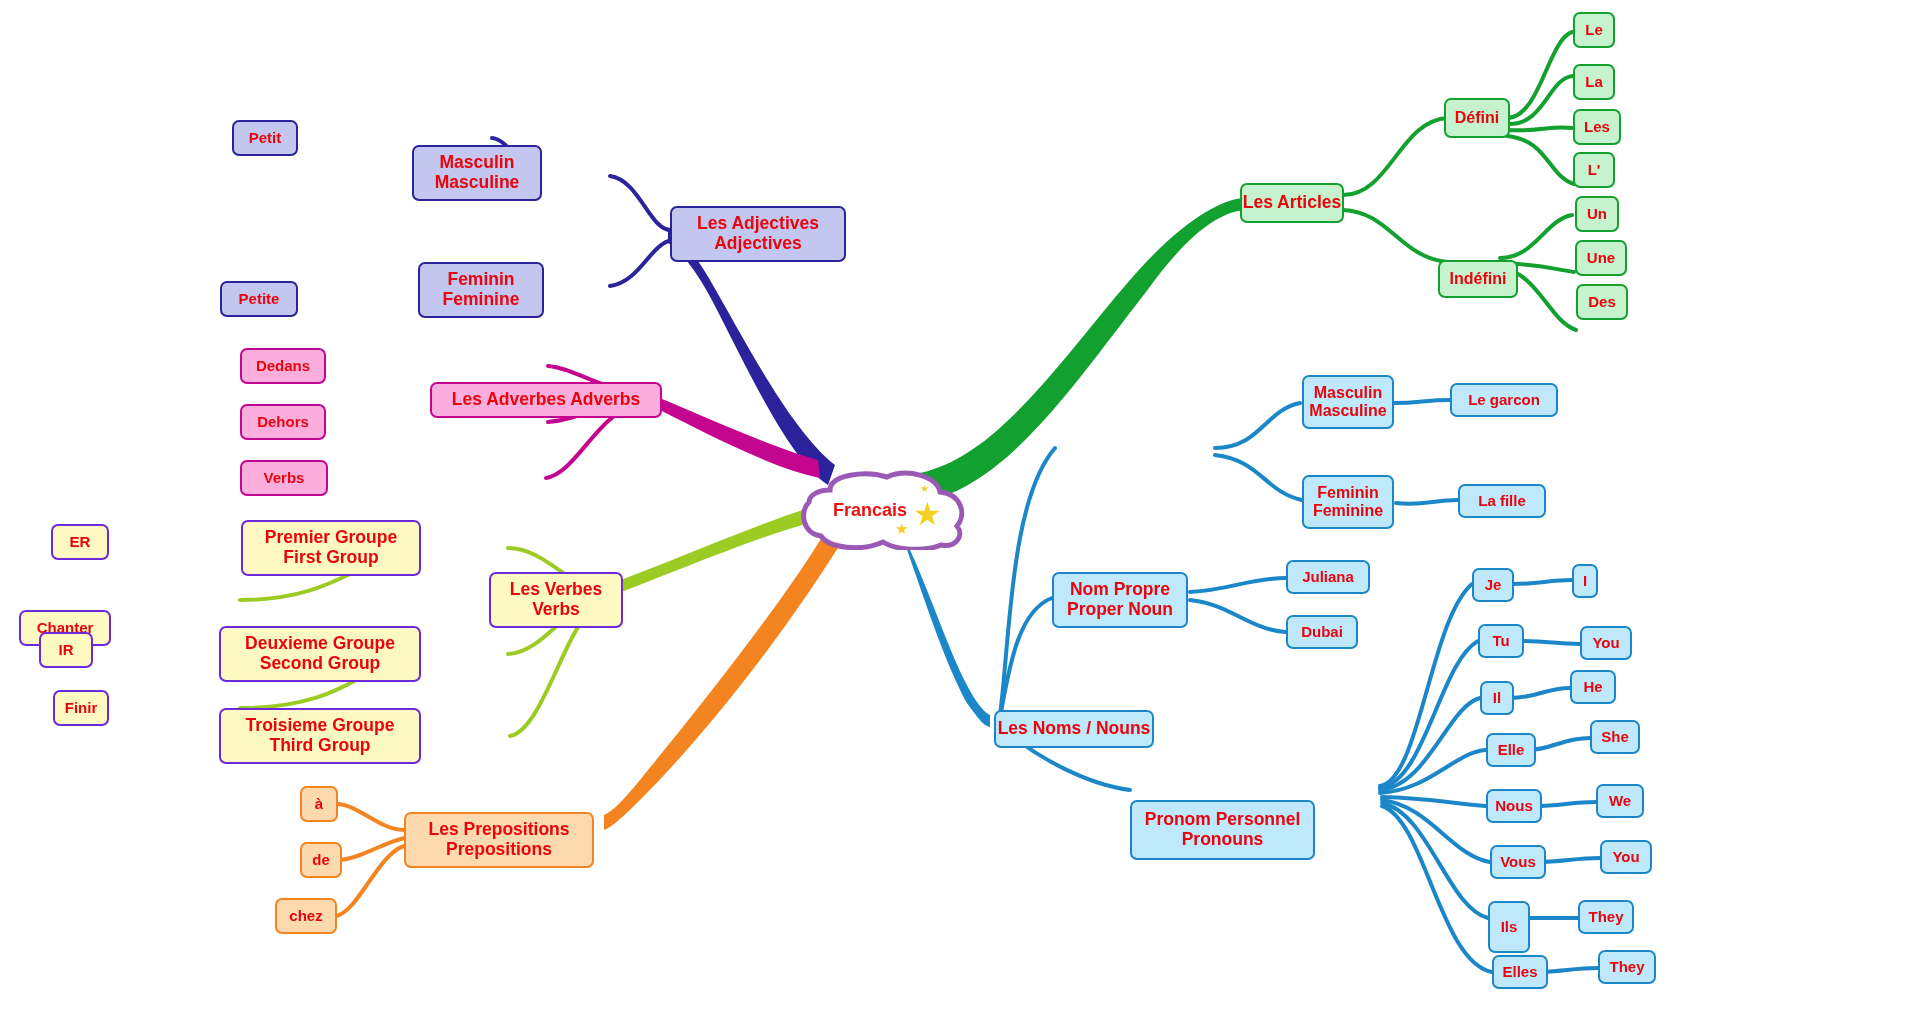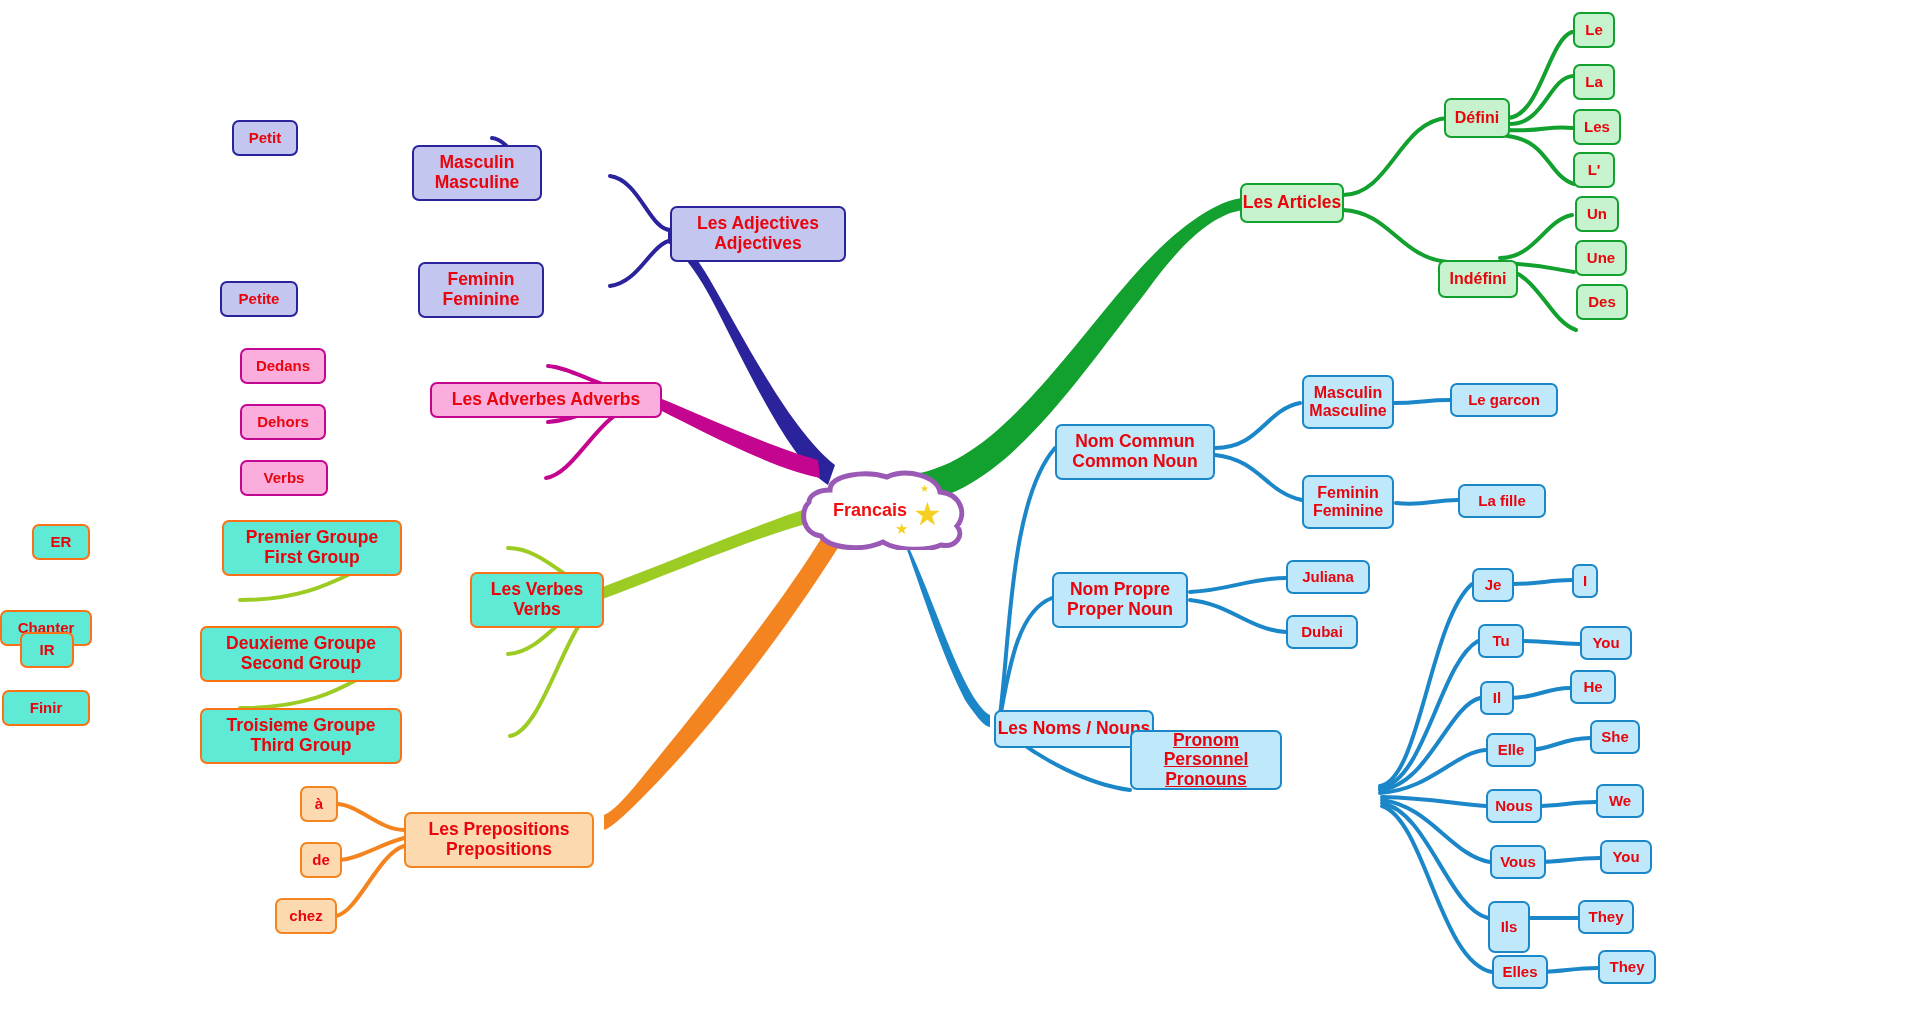--- a/index.html
+++ b/index.html
@@ -9,21 +9,21 @@
   svg.links{position:absolute;left:0;top:0;width:1920px;height:1018px;pointer-events:none;}
   .node{position:absolute;box-sizing:border-box;display:flex;align-items:center;
         justify-content:center;text-align:center;color:#e8050d;font-weight:bold;
         border-radius:7px;line-height:1.12;white-space:pre-line;z-index:5;}
 
   
   .grn        {background:#c6f2cd;border:2px solid #12a02e;}
   .blu        {background:#bfe9fb;border:2px solid #1b87c9;}
   .lav        {background:#c3c6ee;border:2px solid #2a239b;}
   .pnk        {background:#fbaedd;border:2px solid #c4058f;}
-  .grn2       {background:#5eead4;border:2px solid #f97316;}
+  .grn2       {background:#fef9c3;border:2px solid #6d28d9;margin-left:19px;}
   .org        {background:#fcd9ae;border:2px solid #f4841f;} .t15{font-size:15px;}
   .t16{font-size:16px;} .t17{font-size:17.5px;}
 
   
   #center-node{position:absolute;z-index:9;}
   #center-label{position:absolute;color:#f01010;font-weight:bold;font-size:18px;z-index:11;}
   .starsprite{position:absolute;z-index:11;color:#f5d020;}
 </style>
 </head>
 <body>
@@ -143,35 +143,33 @@
   <div class="node grn t15" style="left:1573px;top:12px;width:42px;height:36px;">Le</div>
   <div class="node grn t15" style="left:1573px;top:64px;width:42px;height:36px;">La</div>
   <div class="node grn t15" style="left:1573px;top:109px;width:48px;height:36px;">Les</div>
   <div class="node grn t15" style="left:1573px;top:152px;width:42px;height:36px;">L'</div>
   <div class="node grn t15" style="left:1575px;top:196px;width:44px;height:36px;">Un</div>
   <div class="node grn t15" style="left:1575px;top:240px;width:52px;height:36px;">Une</div>
   <div class="node grn t15" style="left:1576px;top:284px;width:52px;height:36px;">Des</div>
 
   <div class="node blu t17" style="left:994px;top:710px;width:160px;height:38px;">Les Noms / Nouns</div>
 
-  <div class="node blu t17" style="left:1055px;top:424px;width:160px;height:56px;">Nom Commun
-Common Noun</div>
   <div class="node blu t16" style="left:1302px;top:375px;width:92px;height:54px;">Masculin
 Masculine</div>
   <div class="node blu t15" style="left:1450px;top:383px;width:108px;height:34px;">Le garcon</div>
   <div class="node blu t16" style="left:1302px;top:475px;width:92px;height:54px;">Feminin
 Feminine</div>
   <div class="node blu t15" style="left:1458px;top:484px;width:88px;height:34px;">La fille</div>
 
   <div class="node blu t17" style="left:1052px;top:572px;width:136px;height:56px;">Nom Propre
 Proper Noun</div>
   <div class="node blu t15" style="left:1286px;top:560px;width:84px;height:34px;">Juliana</div>
   <div class="node blu t15" style="left:1286px;top:615px;width:72px;height:34px;">Dubai</div>
 
-  <div class="node blu t17" style="left:1130px;top:730px;width:152px;height:60px;text-decoration:underline;">Pronom Personnel
+  <div class="node blu t17" style="left:1130px;top:800px;width:185px;height:60px;">Pronom Personnel
 Pronouns</div>
 
   <div class="node blu t15" style="left:1472px;top:568px;width:42px;height:34px;">Je</div>
   <div class="node blu t15" style="left:1572px;top:564px;width:26px;height:34px;">I</div>
 
   <div class="node blu t15" style="left:1478px;top:624px;width:46px;height:34px;">Tu</div>
   <div class="node blu t15" style="left:1580px;top:626px;width:52px;height:34px;">You</div>
 
   <div class="node blu t15" style="left:1480px;top:681px;width:34px;height:34px;">Il</div>
   <div class="node blu t15" style="left:1570px;top:670px;width:46px;height:34px;">He</div>
@@ -207,21 +205,21 @@
 
   <div class="node grn2 t17" style="left:470px;top:572px;width:134px;height:56px;">Les Verbes
 Verbs</div>
   <div class="node grn2 t17" style="left:222px;top:520px;width:180px;height:56px;">Premier Groupe
 First Group</div>
   <div class="node grn2 t15" style="left:32px;top:524px;width:58px;height:36px;">ER</div>
   <div class="node grn2 t15" style="left:0px;top:610px;width:92px;height:36px;">Chanter</div>
   <div class="node grn2 t17" style="left:200px;top:626px;width:202px;height:56px;">Deuxieme Groupe
 Second Group</div>
   <div class="node grn2 t15" style="left:20px;top:632px;width:54px;height:36px;">IR</div>
-  <div class="node grn2 t15" style="left:2px;top:690px;width:88px;height:36px;">Finir</div>
+  <div class="node grn2 t15" style="left:34px;top:690px;width:56px;height:36px;">Finir</div>
   <div class="node grn2 t17" style="left:200px;top:708px;width:202px;height:56px;">Troisieme Groupe
 Third Group</div>
 
   <div class="node org t17" style="left:404px;top:812px;width:190px;height:56px;">Les Prepositions
 Prepositions</div>
   <div class="node org t15" style="left:300px;top:786px;width:38px;height:36px;">à</div>
   <div class="node org t15" style="left:300px;top:842px;width:42px;height:36px;">de</div>
   <div class="node org t15" style="left:275px;top:898px;width:62px;height:36px;">chez</div>
 
 </div>

